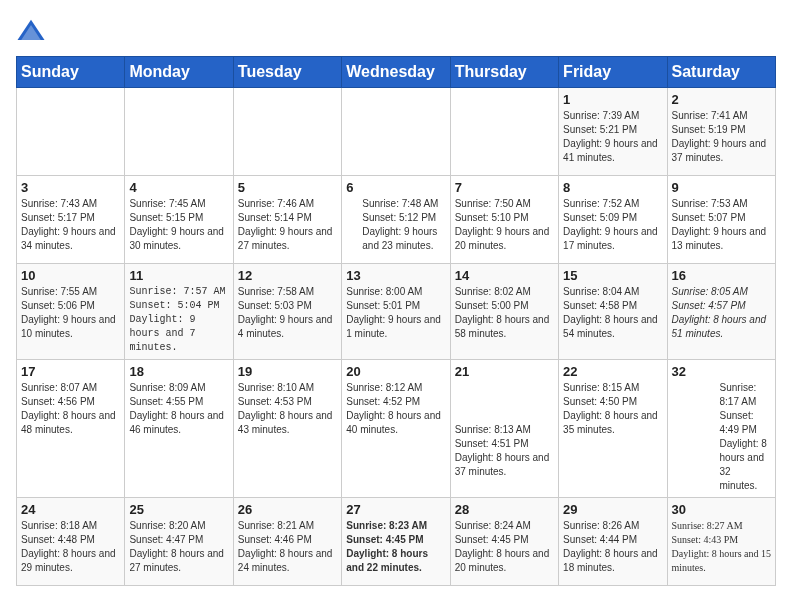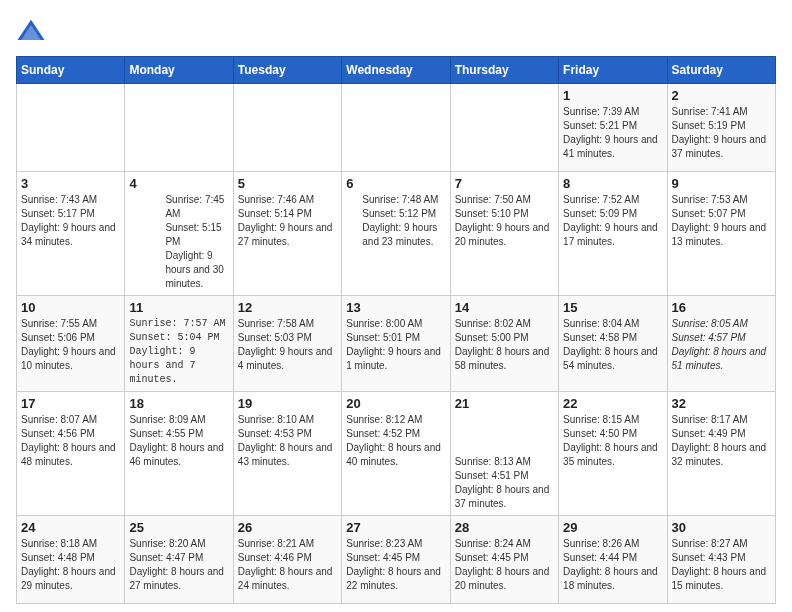--- a/index.html
+++ b/index.html
@@ -45,21 +45,21 @@
       color: #555;
     }
     table {
       width: 100%;
       border-collapse: collapse;
       table-layout: fixed;
     }
     thead tr th {
       background: #2563c7;
       color: #fff;
-      font-size: 12px;
+      font-size: 16px;
       font-weight: bold;
       padding: 6px 4px;
       text-align: left;
       border: 1px solid #1a4fa0;
     }
     tbody tr td {
       border: 1px solid #ccc;
       vertical-align: top;
       padding: 4px 4px;
       font-size: 10px;
@@ -140,21 +140,21 @@
       </tr>
       <tr>
         <td>
           <span class="day-num">3</span>
           <div class="day-info" style="white-space: pre-line;">Sunrise: 7:43 AM
 Sunset: 5:17 PM
 Daylight: 9 hours and 34 minutes.</div>
         </td>
         <td>
           <span class="day-num">4</span>
-          <div class="day-info" style="white-space: pre-line; margin-left: 36px;">Sunrise: 7:45 AM
+          <div class="day-info" style="white-space: pre-line;">Sunrise: 7:45 AM
 Sunset: 5:15 PM
 Daylight: 9 hours and 30 minutes.</div>
         </td>
         <td>
           <span class="day-num">5</span>
           <div class="day-info" style="white-space: pre-line;">Sunrise: 7:46 AM
 Sunset: 5:14 PM
 Daylight: 9 hours and 27 minutes.</div>
         </td>
         <td>
@@ -258,21 +258,21 @@
 Daylight: 8 hours and 37 minutes.</div>
         </td>
         <td>
           <span class="day-num">22</span>
           <div class="day-info" style="white-space: pre-line;">Sunrise: 8:15 AM
 Sunset: 4:50 PM
 Daylight: 8 hours and 35 minutes.</div>
         </td>
         <td>
           <span class="day-num">32</span>
-          <div class="day-info" style="white-space: pre-line;">Sunrise: 8:17 AM
+          <div class="day-info" style="white-space: pre-line; margin-left: 48px;">Sunrise: 8:17 AM
 Sunset: 4:49 PM
 Daylight: 8 hours and 32 minutes.</div>
         </td>
       </tr>
       <tr>
         <td>
           <span class="day-num">24</span>
           <div class="day-info" style="white-space: pre-line;">Sunrise: 8:18 AM
 Sunset: 4:48 PM
 Daylight: 8 hours and 29 minutes.</div>
@@ -284,37 +284,37 @@
 Daylight: 8 hours and 27 minutes.</div>
         </td>
         <td>
           <span class="day-num">26</span>
           <div class="day-info" style="white-space: pre-line;">Sunrise: 8:21 AM
 Sunset: 4:46 PM
 Daylight: 8 hours and 24 minutes.</div>
         </td>
         <td>
           <span class="day-num">27</span>
-          <div class="day-info" style="white-space: pre-line;">Sunrise: 8:23 AM
+          <div class="day-info" style="white-space: pre-line; font-weight: bold;">Sunrise: 8:23 AM
 Sunset: 4:45 PM
 Daylight: 8 hours and 22 minutes.</div>
         </td>
         <td>
           <span class="day-num">28</span>
           <div class="day-info" style="white-space: pre-line;">Sunrise: 8:24 AM
 Sunset: 4:45 PM
 Daylight: 8 hours and 20 minutes.</div>
         </td>
         <td>
           <span class="day-num">29</span>
           <div class="day-info" style="white-space: pre-line;">Sunrise: 8:26 AM
 Sunset: 4:44 PM
 Daylight: 8 hours and 18 minutes.</div>
         </td>
         <td>
           <span class="day-num">30</span>
-          <div class="day-info" style="white-space: pre-line;">Sunrise: 8:27 AM
+          <div class="day-info" style="white-space: pre-line; font-family: Liberation Serif, serif;">Sunrise: 8:27 AM
 Sunset: 4:43 PM
 Daylight: 8 hours and 15 minutes.</div>
         </td>
       </tr>
     </tbody>
 </table>
 
 </body></html>

